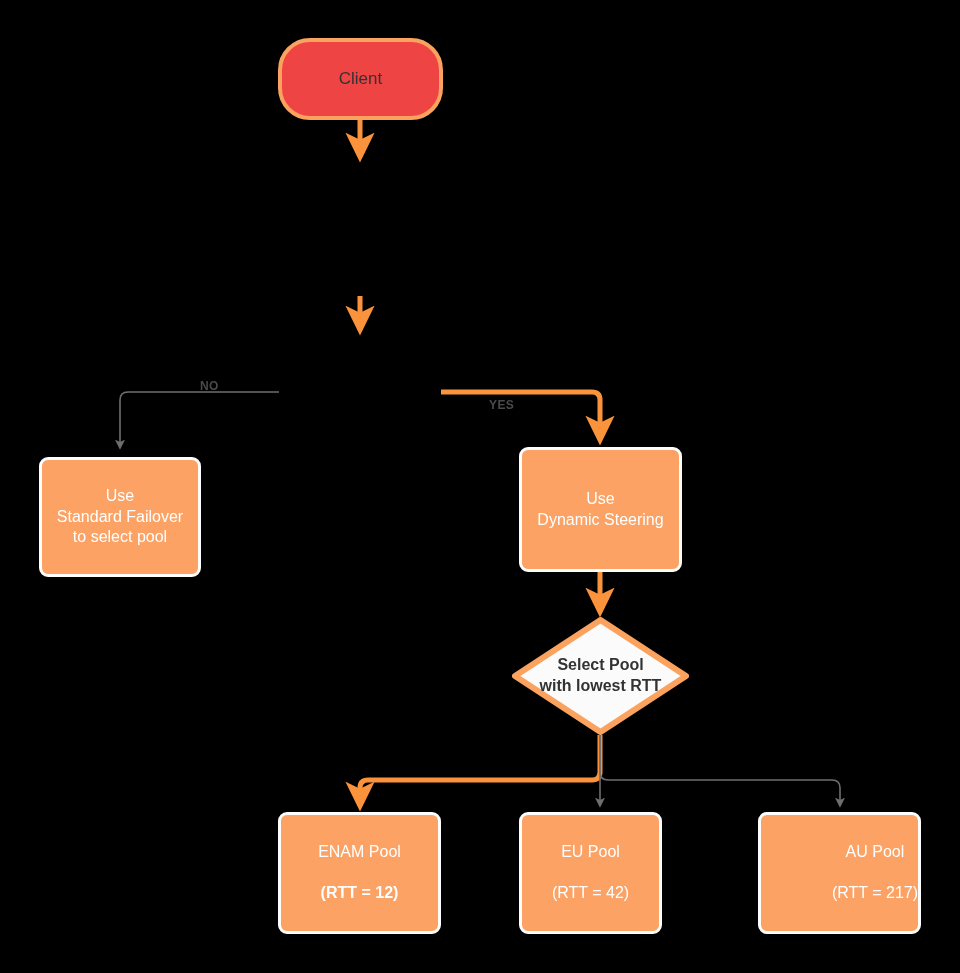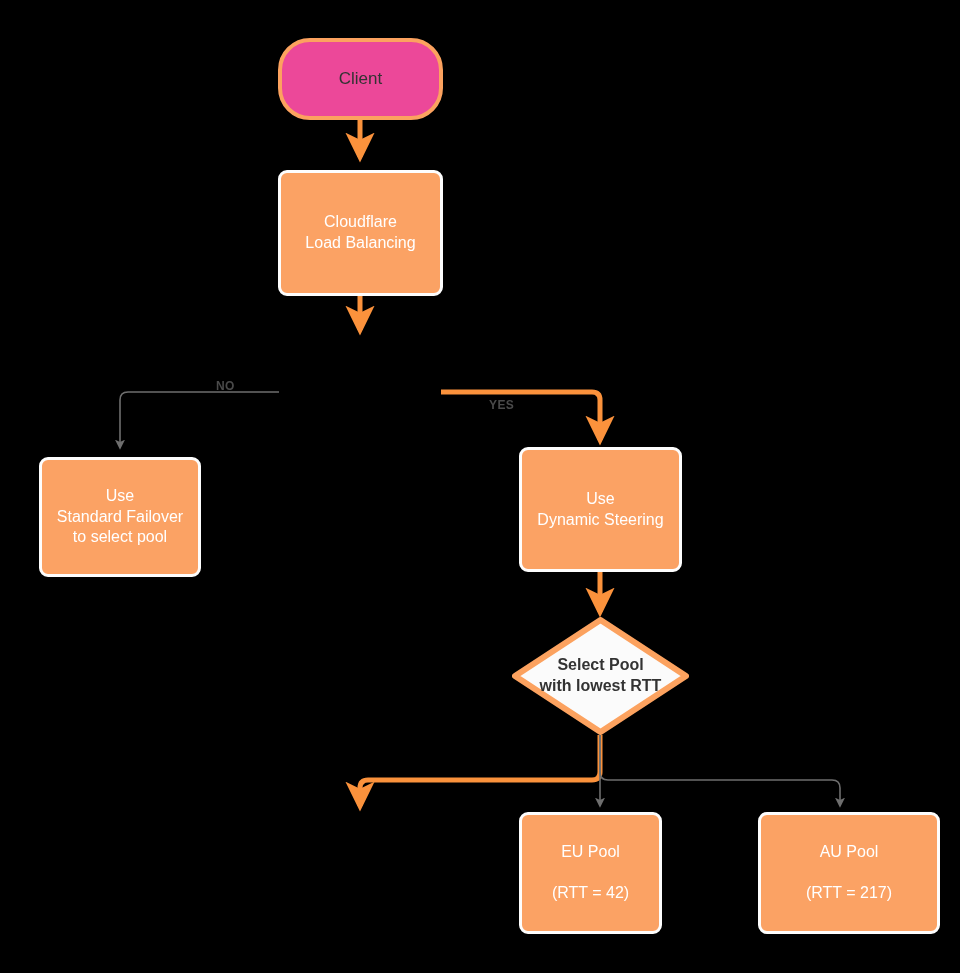--- a/index.html
+++ b/index.html
@@ -32,21 +32,21 @@
     z-index: 5;
   }
   .node .label {
     line-height: 1.30;
     white-space: pre-line;
     pointer-events: none;
   }
 
   
   .node-terminator {
-    background: #ec4899;
+    background: #ef4444;
     border: 4px solid #FCA25F;
     border-radius: 32px;
   }
   .node-terminator .label {
     color: #333333;
     font-size: 17px;
   }
 
   
   .node-process {
@@ -127,27 +127,23 @@
     <path d="M 600 735 L 600 806" stroke="#6E6E6E" stroke-width="1.6" fill="none" marker-end="url(#arrow-gray)"></path>
 
     
     <path d="M 600 735 L 600 772 Q 600 780 608 780 L 832 780 Q 840 780 840 788 L 840 806" stroke="#6E6E6E" stroke-width="1.6" fill="none" marker-end="url(#arrow-gray)"></path>
   </svg>
 
   <div class="node node-terminator" style="left:278px; top:38px; width:165px; height:82px;">
     <div class="label">Client</div>
   </div>
 
-  <div class="node node-process" style="left:278px; top:170px; width:165px; height:126px;">
-    <div class="label">Cloudflare
-Load Balancing</div>
-  </div>
 
 
-  <div class="edge-label" style="left:205px; top:379px;padding-left:11px;">
+  <div class="edge-label" style="left:189px; top:379px;padding-left:11px;">
     <span>NO</span>
   </div>
 
   <div class="edge-label" style="left:489px; top:398px;">
     <span>YES</span>
   </div>
 
   <div class="node node-process" style="left:39px; top:457px; width:162px; height:120px;">
     <div class="label">Use
 Standard Failover
@@ -160,28 +156,34 @@
   </div>
 
   <div class="node node-decision" style="left:512px; top:617px; width:177px; height:118px;font-weight:bold;">
     <svg class="diamond-shape" viewBox="0 0 177 118" preserveAspectRatio="none" xmlns="http://www.w3.org/2000/svg">
       <polygon points="88.5,3 174,59 88.5,115 3,59" fill="#FBFBFB" stroke="#FCA25F" stroke-width="6" stroke-linejoin="round"></polygon>
     </svg>
     <div class="label">Select Pool
 with lowest RTT</div>
   </div>
 
+  <div class="node node-process" style="left:278px; top:812px; width:163px; height:122px;">
+    <div class="label">
+      <div>ENAM Pool</div>
+      <div class="rtt-strong">(RTT = 12)</div>
+    </div>
+  </div>
 
   <div class="node node-process" style="left:519px; top:812px; width:143px; height:122px;">
     <div class="label">
       <div>EU Pool</div>
       <div>(RTT = 42)</div>
     </div>
   </div>
 
-  <div class="node node-process" style="left:758px; top:812px; width:182px; height:122px;">
+  <div class="node node-process" style="left:758px; top:812px; width:163px; height:122px;justify-content:flex-end;">
     <div class="label">
       <div>AU Pool</div>
       <div>(RTT = 217)</div>
     </div>
   </div>
 
 </div>
 
 </body></html>

